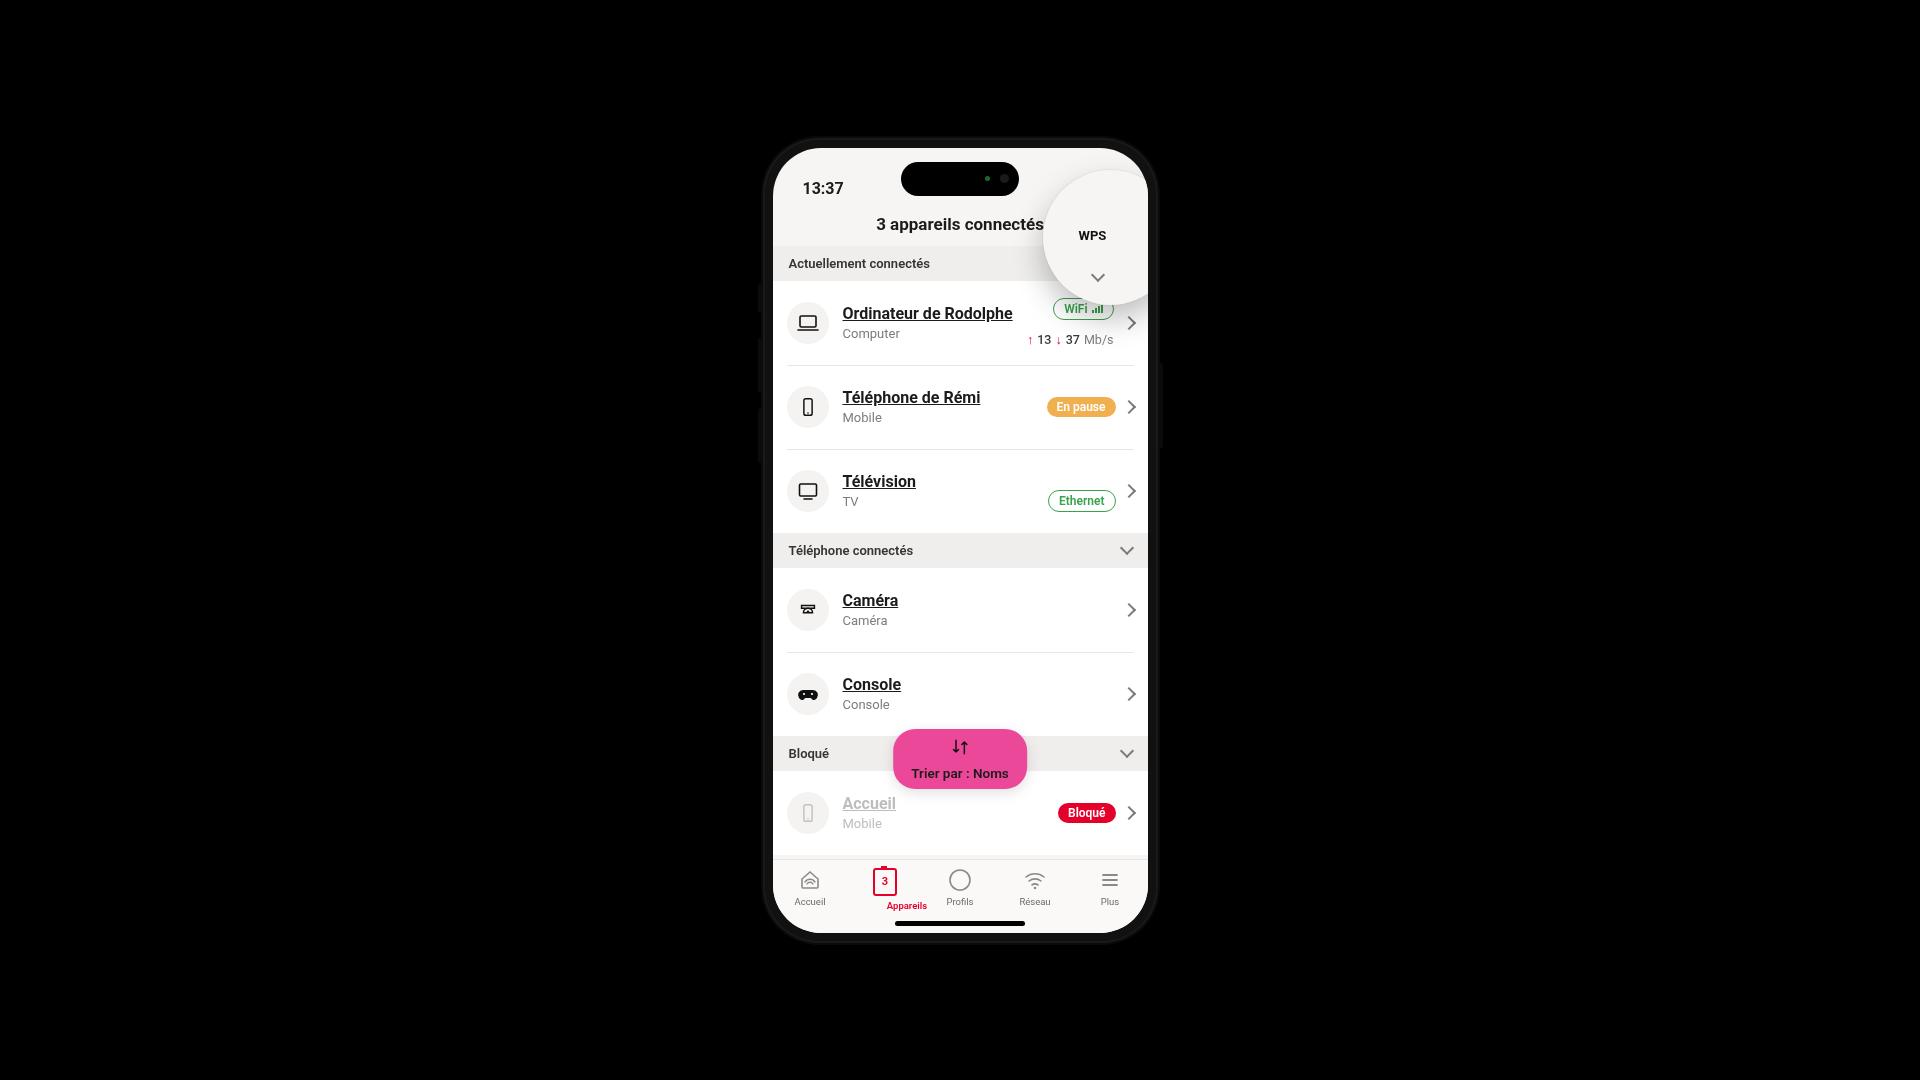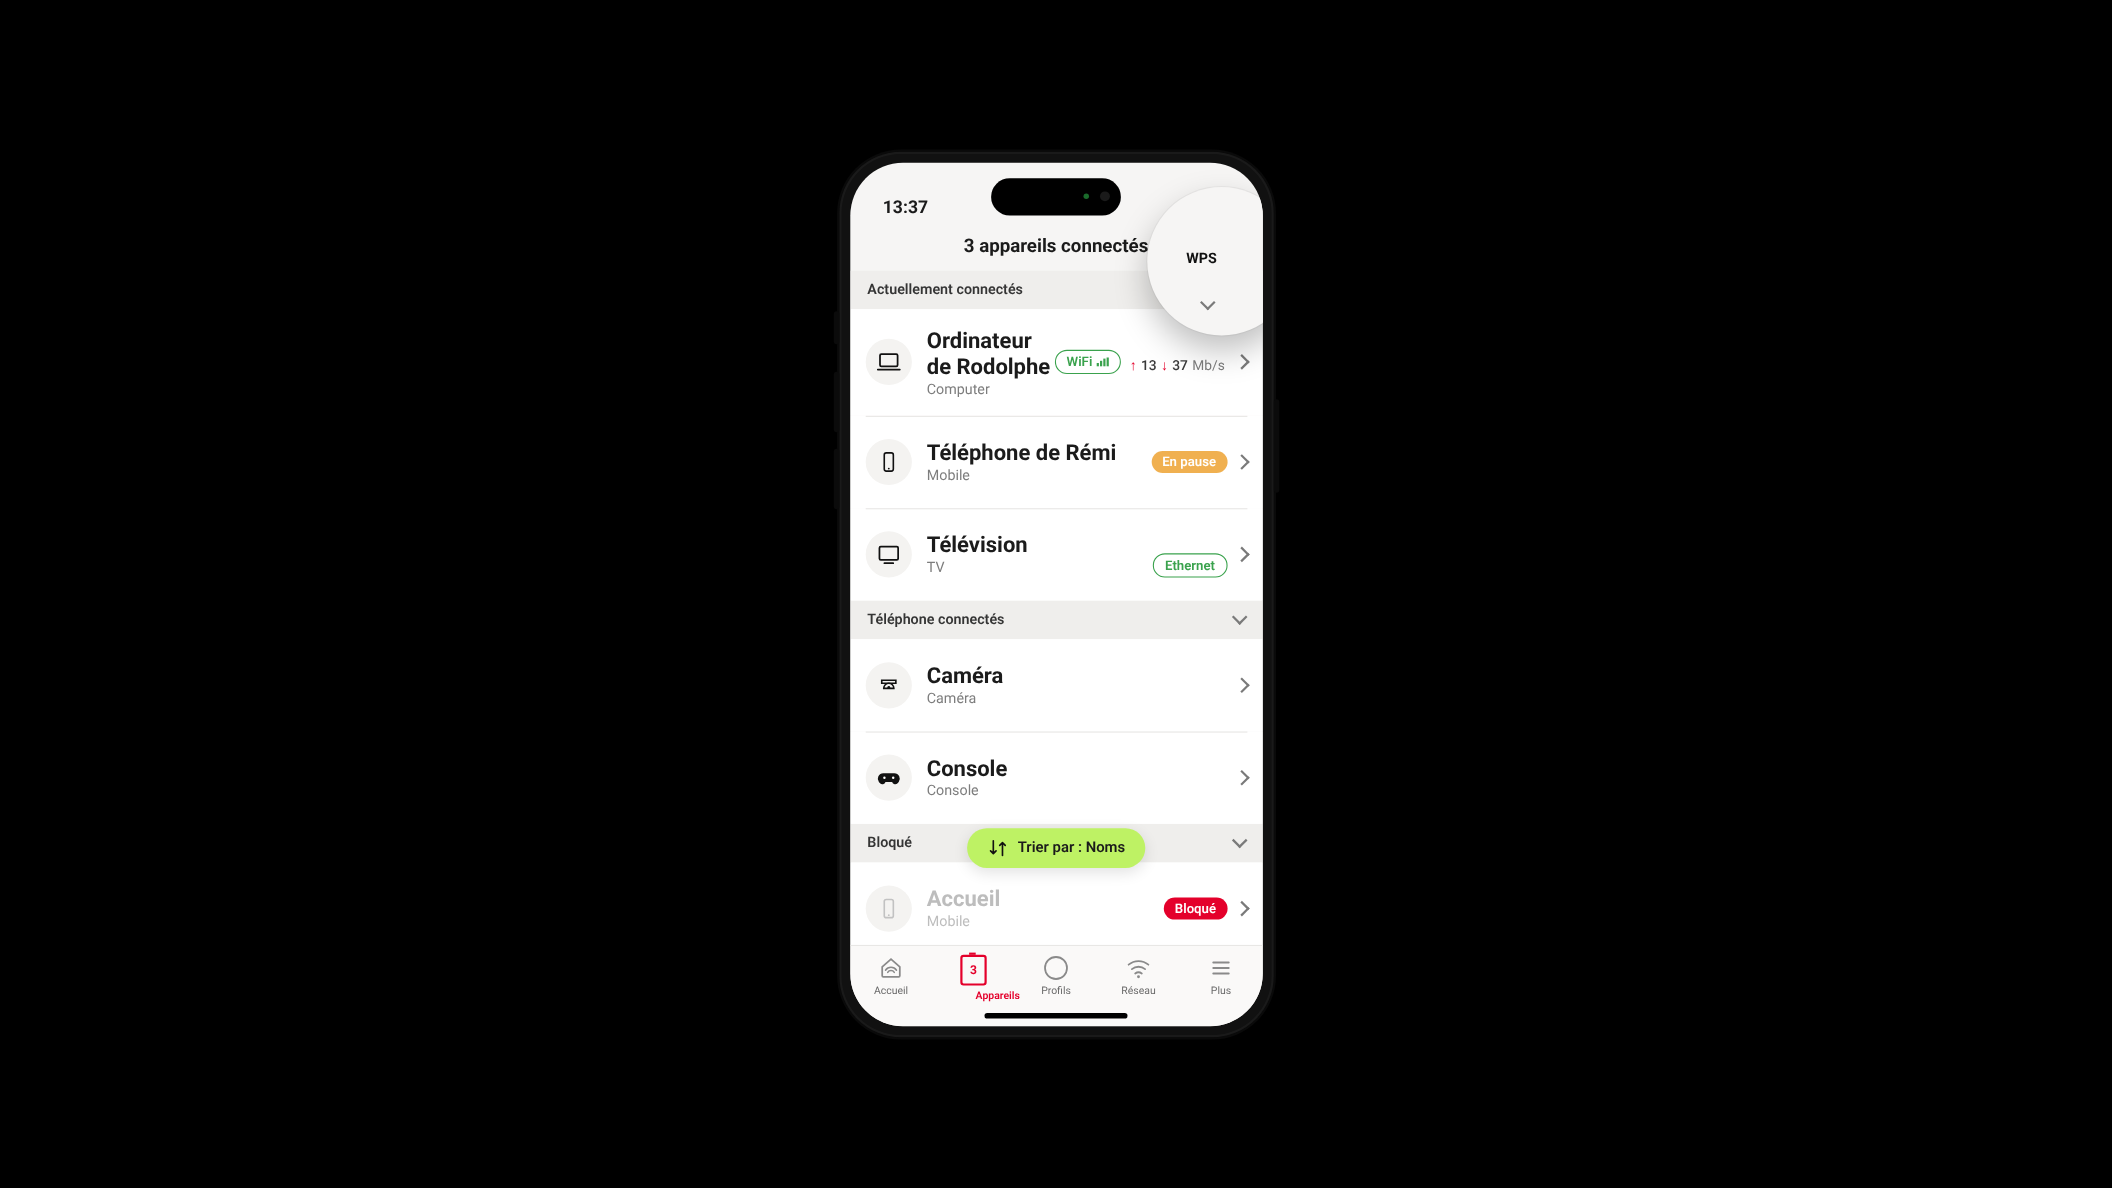--- a/index.html
+++ b/index.html
@@ -118,21 +118,21 @@
   }
   .row + .row::before{
     content:"";position:absolute;top:0;left:14px;right:14px;height:1px;background:var(--divider);
   }
   .row-icon{
     width:42px;height:42px;border-radius:50%;background:#f4f3f1;
     display:flex;align-items:center;justify-content:center;
     flex-shrink:0;margin-right:14px;
   }
   .row-text{flex:1;min-width:0;}
-  .row-title{font-size:20px;font-weight:700;line-height:1.2;}
+  .row-title{font-size:16px;font-weight:700;line-height:1.2;text-decoration:underline;}
   .row-sub{font-size:13px;color:var(--text-sub);margin-top:2px;}
   .row-right{display:flex;align-items:center;gap:8px;flex-shrink:0;}
   .faded .row-title{color:var(--muted);}
   .faded .row-sub{color:var(--muted);}
 
   .chevron{width:8px;height:8px;border-top:2px solid #7a7a7a;border-right:2px solid #7a7a7a;transform:rotate(45deg);}
   .chevron-down{transform:rotate(135deg);margin-top:-4px;}
 
   .pill{padding:3px 10px;border-radius:12px;font-size:12px;font-weight:600;display:inline-flex;align-items:center;gap:4px;white-space:nowrap;}
   .pill-wifi{border:1px solid var(--green);color:var(--green);background:transparent;}
@@ -143,26 +143,27 @@
   .throughput{font-size:12.5px;color:var(--text-sub);display:flex;align-items:center;gap:4px;margin-top:4px;justify-content:flex-end;}
   .arrow-up{color:var(--red);font-weight:700;}
   .arrow-down{color:var(--red);font-weight:700;}
   .throughput .num{color:#3a3a3a;font-weight:500;}
   .throughput .unit{color:var(--text-sub);}
 
   
   .sort-chip{
     position:absolute;
     bottom:70px;left:50%;transform:translateX(-50%);
-    background:#bef264;border-radius:22px;
+    background:#ec4899;border-radius:22px;
     padding:8px 18px;
     font-size:13.5px;font-weight:600;
     display:flex;align-items:center;gap:8px;
     box-shadow:0 4px 14px rgba(0,0,0,.12);
     z-index:25;
+    flex-direction:column;
   }
 
   
   .tabbar{
     flex:0 0 74px;
     border-top:1px solid var(--divider);
     background:rgba(250,249,248,.96);
     display:flex;justify-content:space-around;align-items:flex-start;
     padding-top:8px;box-sizing:border-box;
     position:relative;
@@ -255,21 +256,21 @@
         <span class="row-icon">
           <svg class="svg24" viewBox="0 0 24 24">
               <rect x="4" y="5" width="16" height="11" rx="1.2" fill="none" stroke="#111" stroke-width="1.6"></rect>
               <path d="M2 19h20" stroke="#111" stroke-width="1.6" stroke-linecap="round"></path>
             </svg>
         </span>
         <div class="row-text">
           <div class="row-title">Ordinateur de Rodolphe</div>
           <div class="row-sub">Computer</div>
         </div>
-        <div class="row-right" style="flex-direction:row;align-items:flex-end;justify-content:center;">
+        <div class="row-right" style="flex-direction:column;align-items:flex-end;justify-content:center;">
           <span class="pill pill-wifi">
             <span>WiFi</span>
             <span class="mini-bars">
                 <span></span>
                 <span></span>
                 <span></span>
                 <span></span>
               </span>
           </span>
           <span class="throughput">

